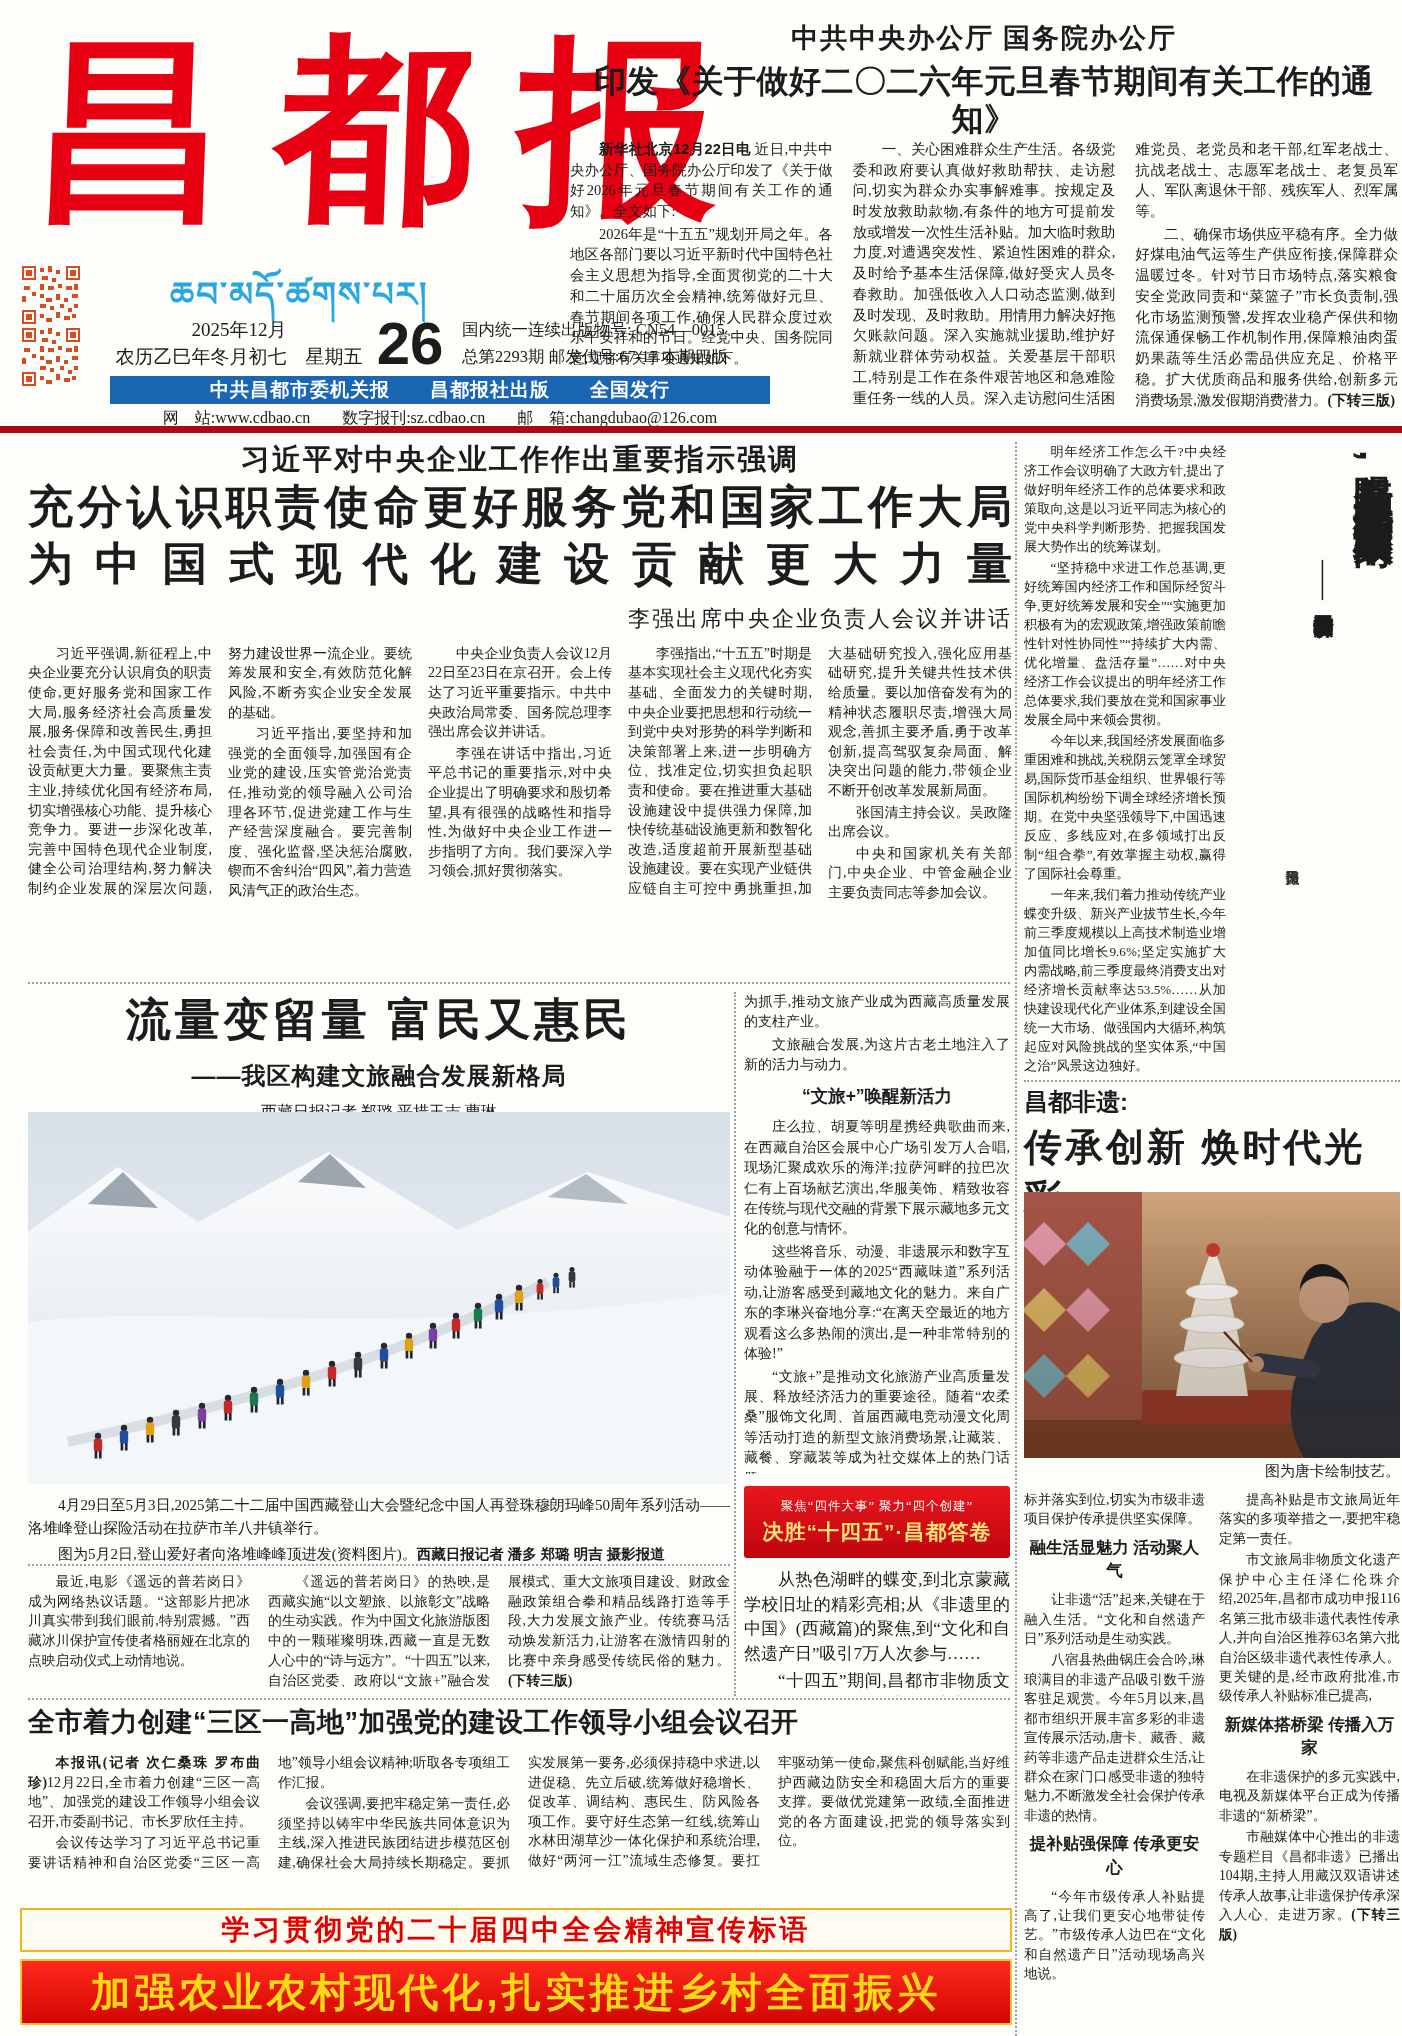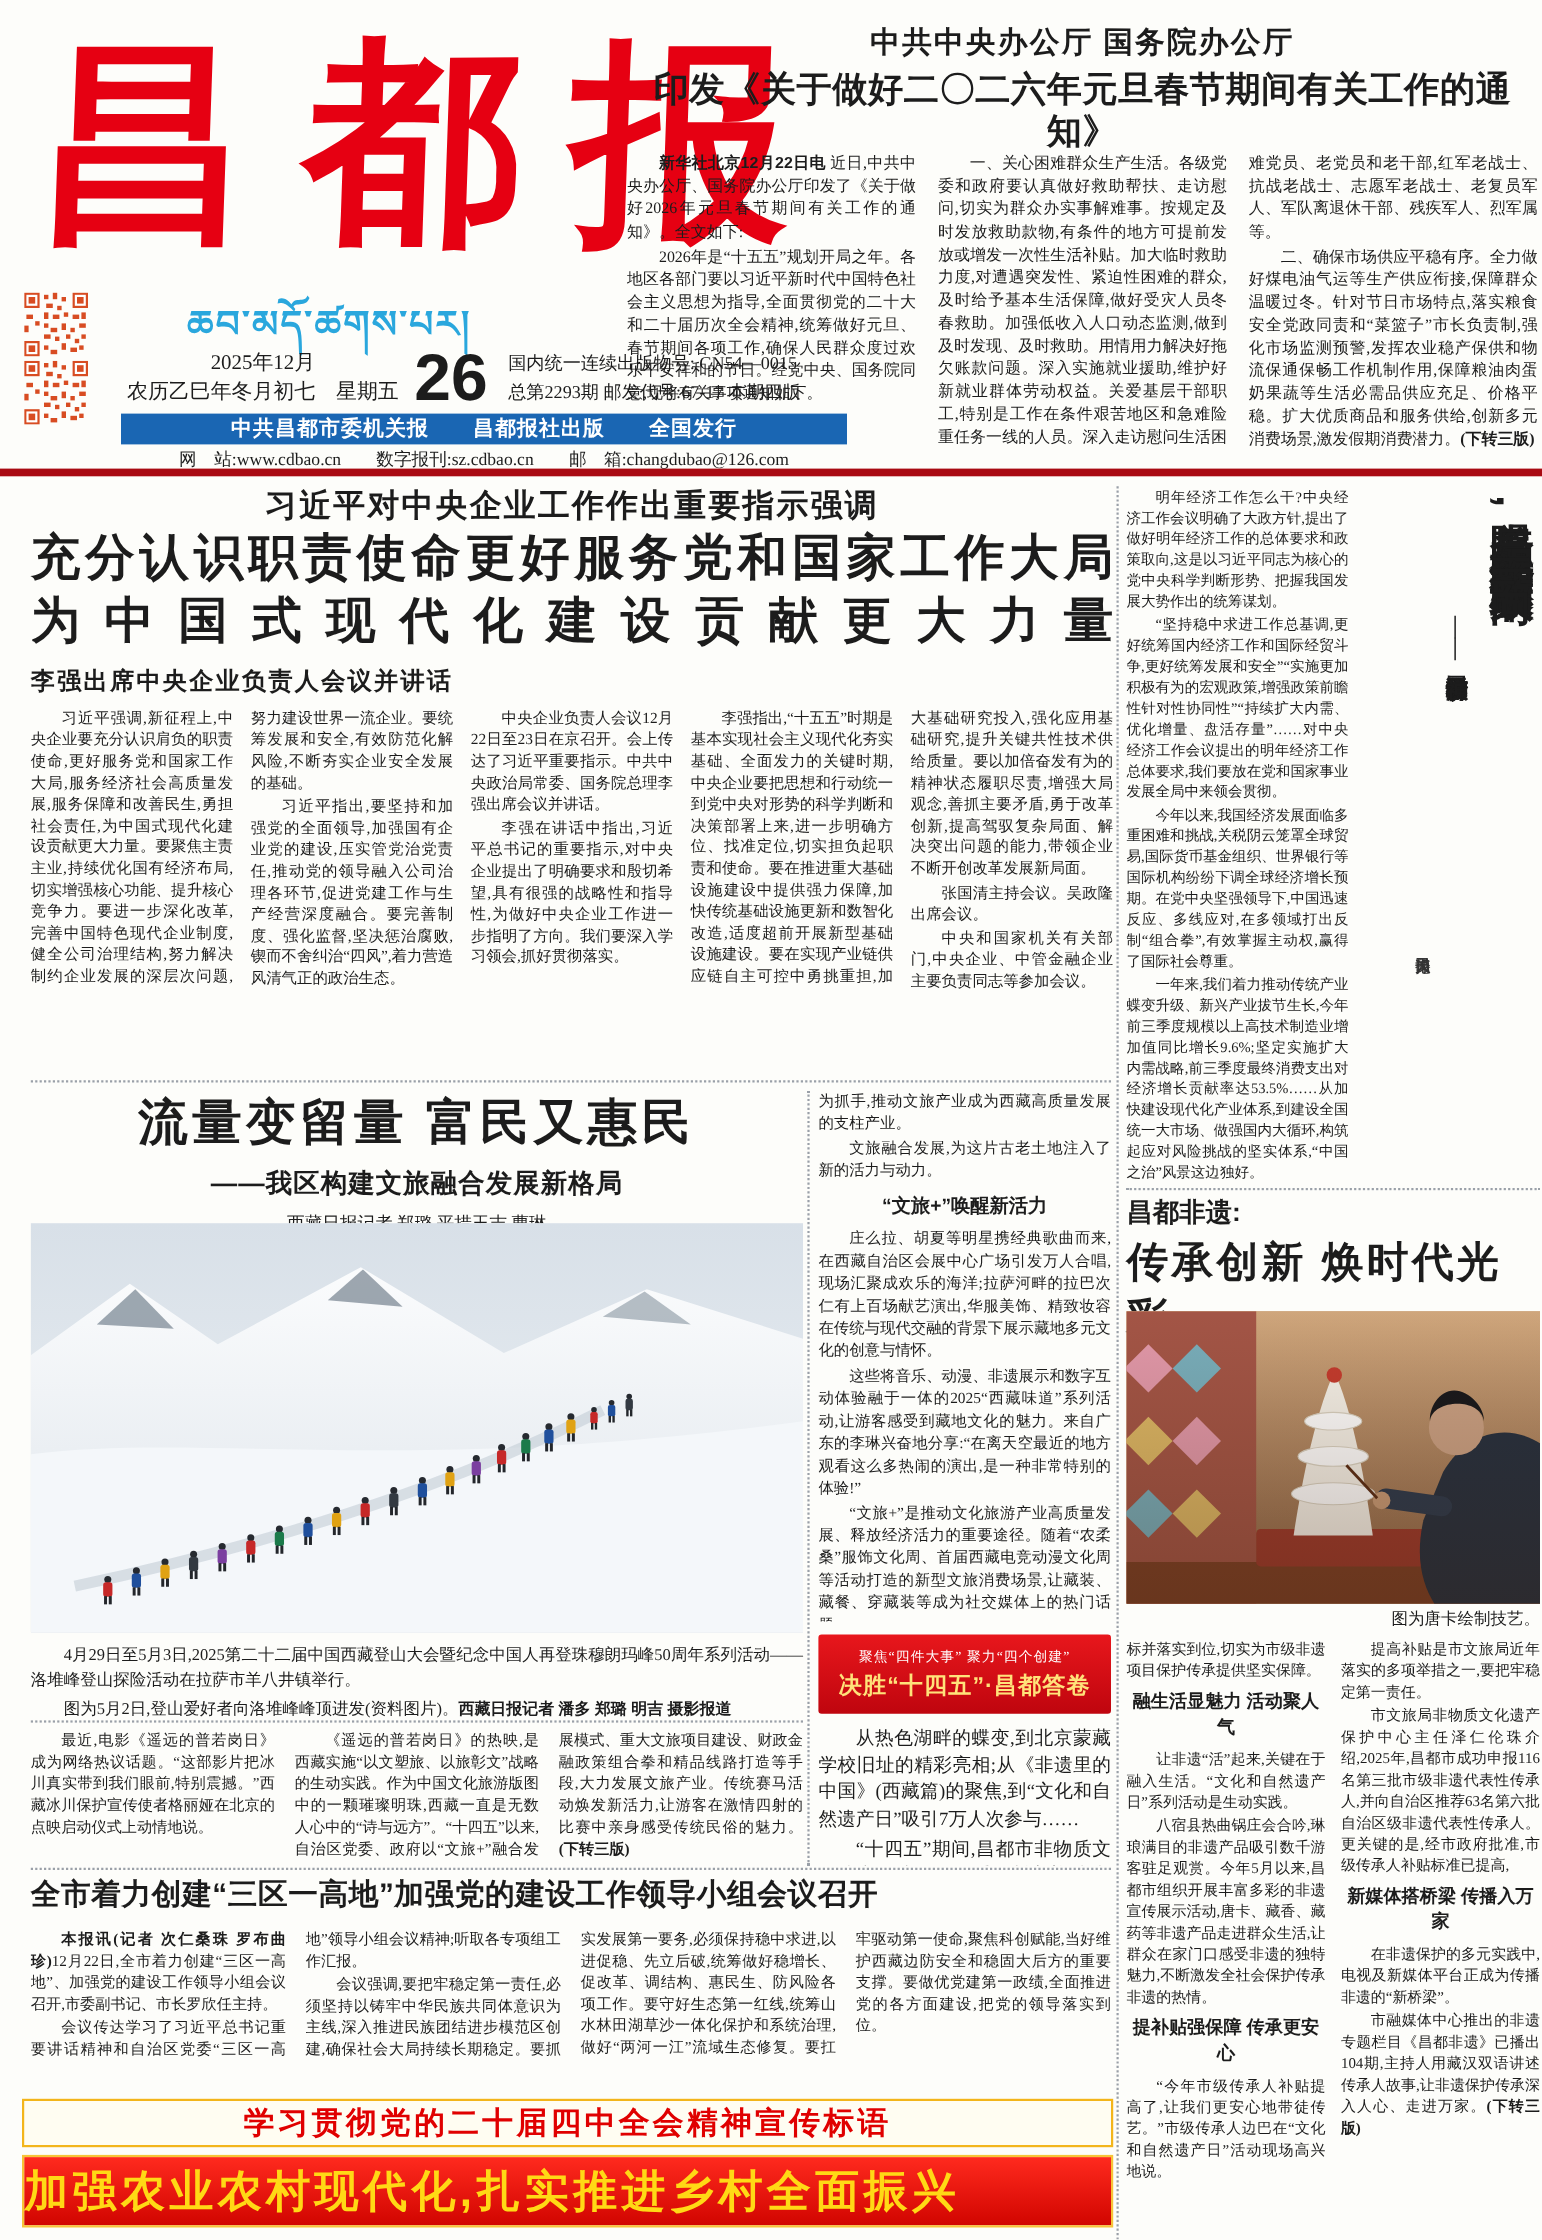--- a/index.html
+++ b/index.html
@@ -43,21 +43,21 @@
   #notice .kicker{font-size:27px;font-weight:bold;text-align:center;letter-spacing:2px;}
   #notice .title{font-size:32px;font-weight:900;text-align:center;line-height:1.2;margin-top:6px;letter-spacing:0.5px;}
   #notice .body{column-count:3;column-gap:20px;height:298px;overflow:hidden;font-size:14.5px;line-height:1.43;text-align:justify;}
   
   #redrule{left:0;top:426px;width:1402px;height:7px;background:#a90a12;}
   
   #central{left:28px;top:440px;width:984px;}
   #central .kicker{font-size:29px;font-weight:900;text-align:center;letter-spacing:2px;}
   #central .h1,#central .h2{font-size:45px;font-weight:900;line-height:1.22;text-align:justify;text-align-last:justify;}
   #central .h2{margin-top:2px;}
-  #central .deck{font-size:22px;font-weight:bold;text-align:left;margin:12px 0 10px 0;letter-spacing:2px;}
+  #central .deck{font-size:22px;font-weight:normal;text-align:right;margin:12px 0 10px 0;letter-spacing:2px;}
   #central .body{column-count:5;column-gap:16px;height:330px;overflow:hidden;font-size:14px;line-height:1.4;text-align:justify;}
   
   #editorial{left:1024px;top:442px;width:376px;height:632px;display:flex;}
   .ed-body{width:202px;height:632px;overflow:hidden;font-size:13.2px;line-height:1.44;text-align:justify;}
   .ed-vert{flex:1;writing-mode:vertical-rl;padding-left:2px;height:632px;overflow:hidden;}
   .vtitle{font-size:40px;font-weight:900;line-height:1.3;letter-spacing:2px;margin-block-end:10px;}
   .vsub{font-size:20px;font-weight:bold;padding-top:118px;margin-block-end:10px;}
   .vauthor{font-size:14px;padding-top:418px;color:#333;}
   
   #wenlv-head{left:28px;top:990px;width:702px;text-align:center;}
@@ -91,21 +91,21 @@
   
   #meeting{left:28px;top:1704px;width:982px;}
   #meeting .hl{font-size:27px;font-weight:900;text-align:left;letter-spacing:0.5px;white-space:nowrap;}
   #meeting .body{margin-top:13px;column-count:4;column-gap:18px;height:128px;overflow:hidden;font-size:13.8px;line-height:1.42;text-align:justify;}
   
   #banner{left:20px;top:1908px;width:992px;}
   .strip1{height:40px;border:2px solid #f3b51b;background:#fffdf2;color:#e00000;
     font-size:28px;font-weight:900;text-align:center;line-height:40px;letter-spacing:3px;
     font-family:"Liberation Sans","DejaVu Sans",sans-serif;}
   .strip2{margin-top:7px;height:62px;background:linear-gradient(180deg,#ff2a1e,#d10500);border:2px solid #f7c437;
-    color:#ffd915;font-size:40px;font-weight:900;line-height:62px;letter-spacing:4px;
+    color:#ffd915;font-size:40px;font-weight:900;text-align:center;line-height:62px;letter-spacing:4px;
     font-family:"Liberation Sans","DejaVu Sans",sans-serif;}
   
   .sepv{border-left:2px dotted #9aa0a8;width:0;}
   .seph{border-top:2px dotted #9aa0a8;height:0;}
   #sepv1{left:1015px;top:442px;height:1594px;}
   #sepv2{left:734px;top:992px;height:704px;}
   #seph1{left:28px;top:982px;width:982px;}
   #seph2{left:28px;top:1698px;width:982px;}
   #seph3{left:28px;top:1564px;width:702px;}
   #seph4{left:1024px;top:1080px;width:376px;}

